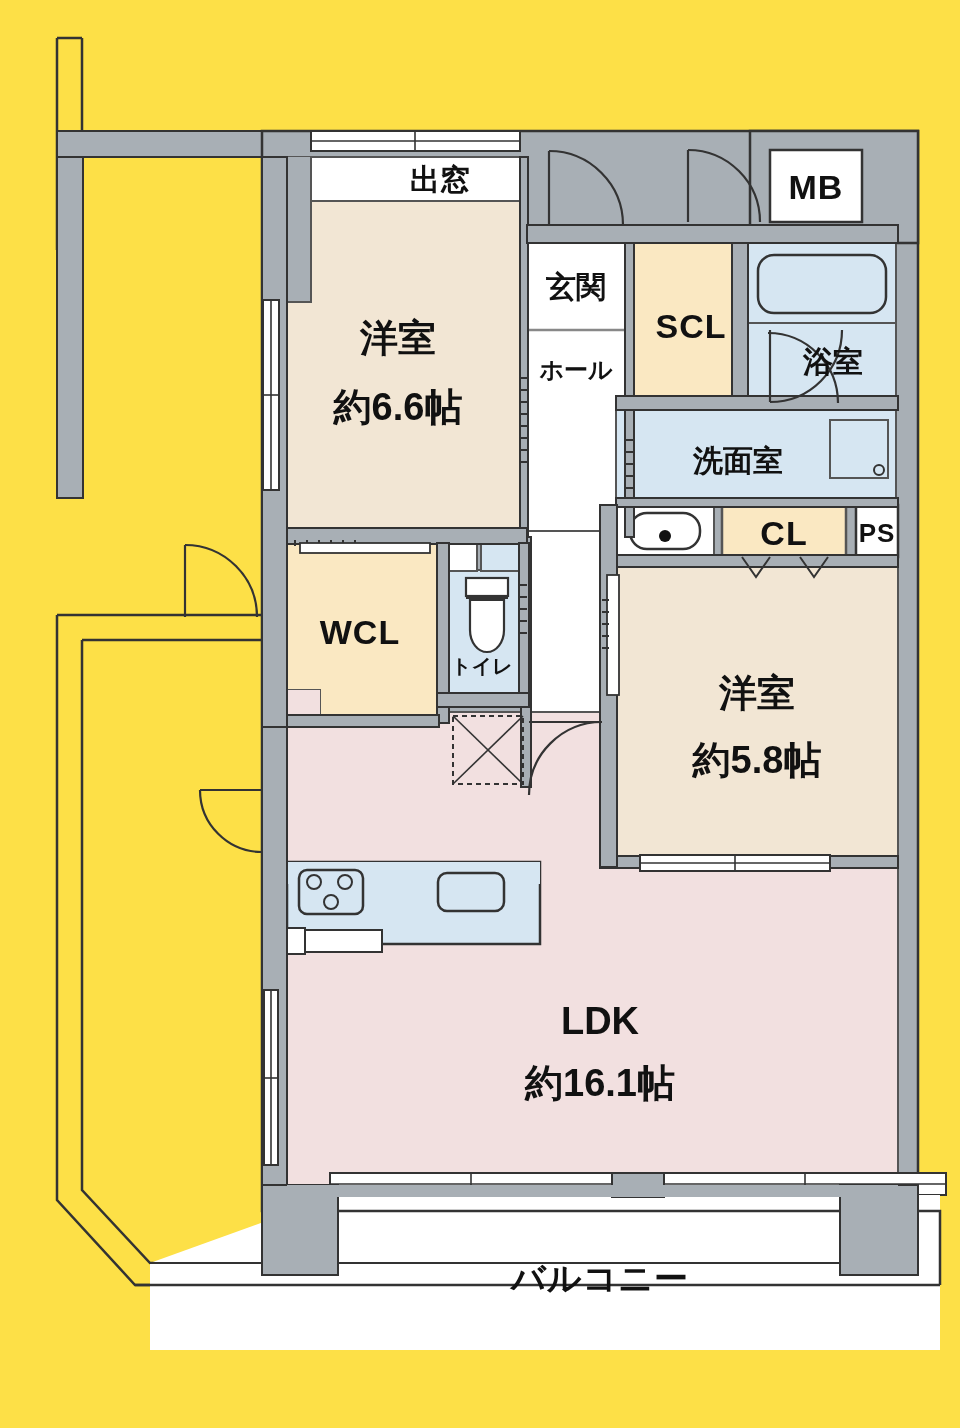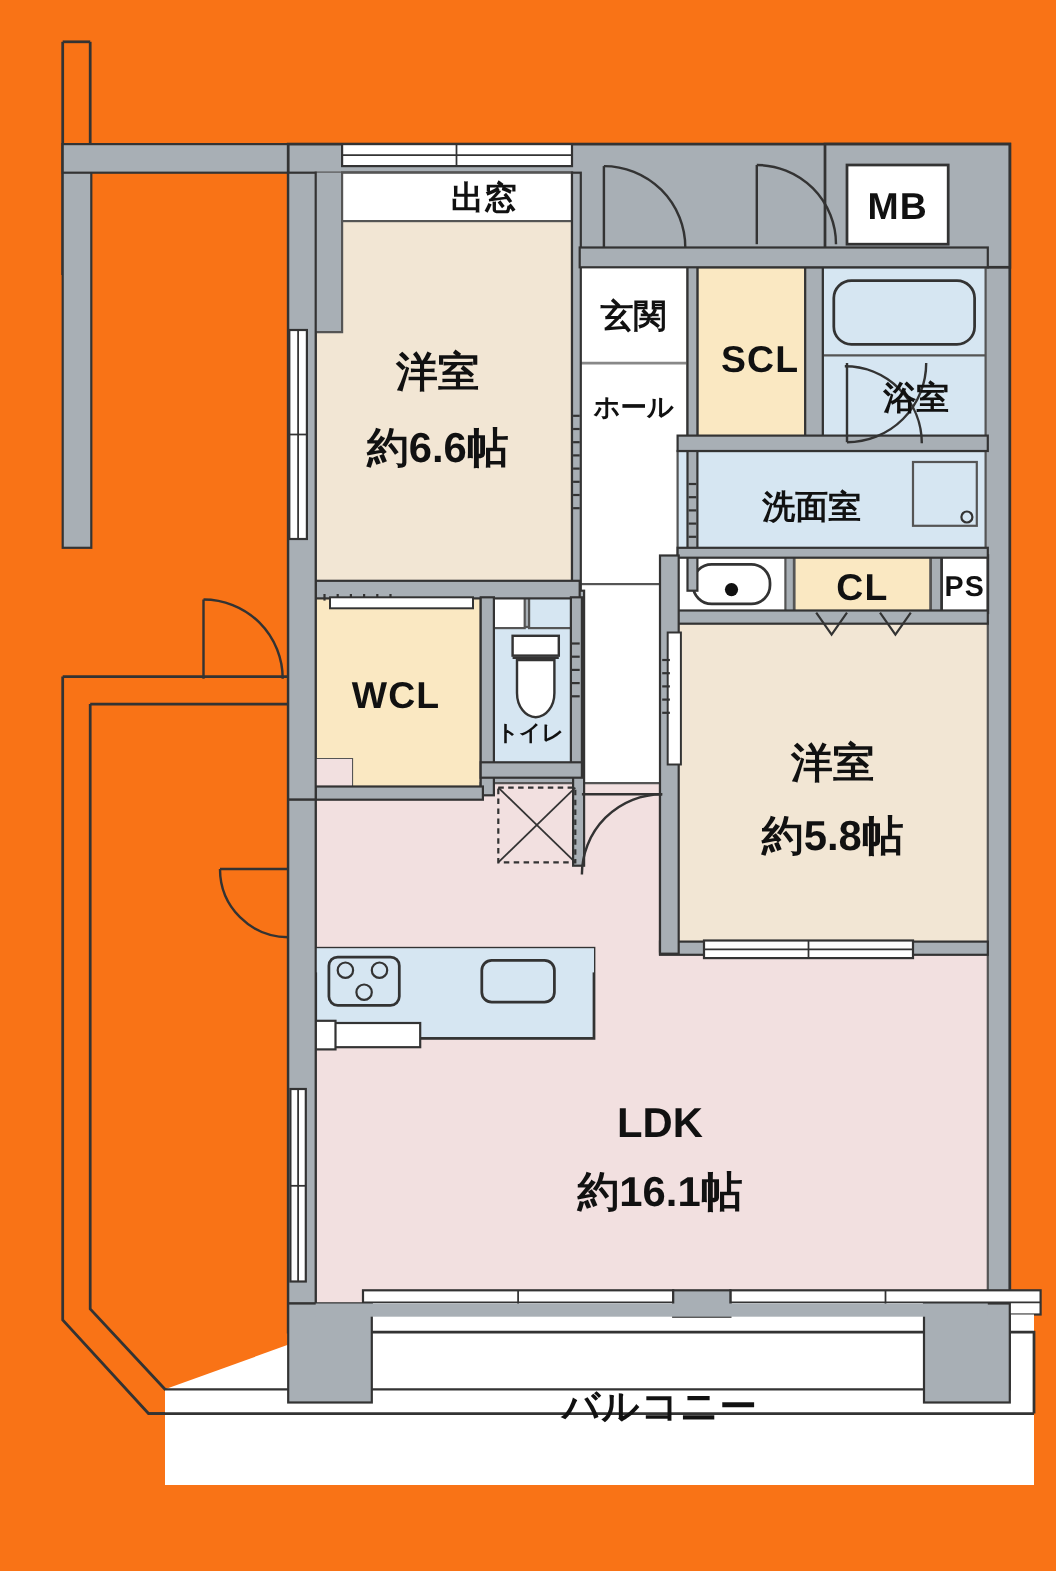--- a/index.html
+++ b/index.html
@@ -1,19 +1,19 @@
 <!DOCTYPE html>
 <html><head>
 <meta charset="utf-8">
 <title>Floor Plan</title>
 <style>
   html,body{margin:0;padding:0;background:#ffffff;}
   body{width:960px;height:1428px;overflow:hidden;
        font-family:"Liberation Sans","DejaVu Sans",sans-serif;}
-  #plan-root{position:relative;width:960px;height:1428px;background:#f97316;}
+  #plan-root{position:relative;width:960px;height:1428px;background:#fde047;}
   svg{display:block;}
   text{font-family:"Liberation Sans","DejaVu Sans",sans-serif;fill:#111111;}
   .lbl-room{font-size:38px;font-weight:700;}
   .lbl-area{font-size:38px;font-weight:700;}
   .lbl-md{font-size:30px;font-weight:700;}
   .lbl-sm{font-size:24px;font-weight:700;}
   .lbl-xs{font-size:20px;font-weight:700;}
   .lbl-lat{font-size:34px;font-weight:700;letter-spacing:1px;}
   .lbl-lat-sm{font-size:26px;font-weight:700;letter-spacing:1px;}
 </style>

